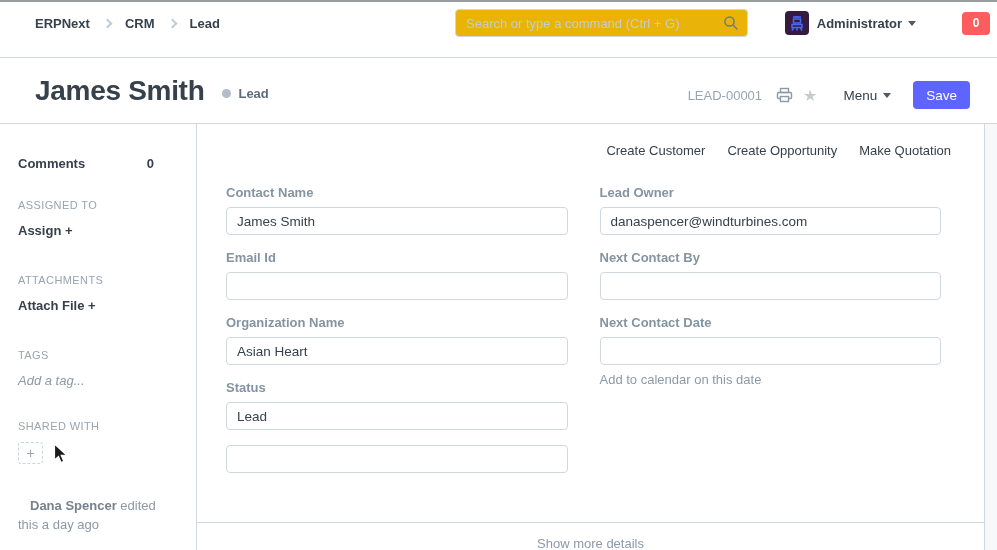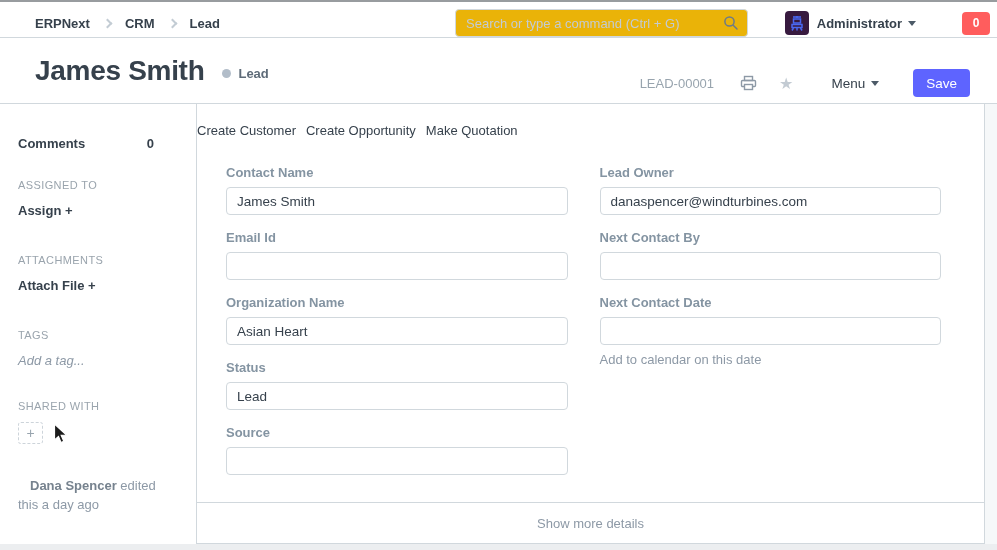--- a/index.html
+++ b/index.html
@@ -7,21 +7,21 @@
   body {
     font-family:"Liberation Sans", sans-serif;
     background:#eceef0;
     color:#36414c;
     font-size:13px;
   }
   .window-edge { height:2px; background:#989c9f; }
 
   
   .navbar {
-    position:relative; height:36px; background:#fff;
+    position:relative; height:56px; background:#fff;
     border-bottom:1px solid #d1d8dd;
   }
   .breadcrumb {
     position:absolute; left:35px; top:0; height:42px;
     display:flex; align-items:center; gap:14px;
   }
   .crumb { font-weight:bold; color:#36414c; cursor:pointer; }
   .chev {
     width:7px; height:7px; display:inline-block;
     border-top:2px solid #c3ccd4; border-right:2px solid #c3ccd4;
@@ -66,22 +66,22 @@
   .page-title {
     margin-left:35px; font-size:28px; font-weight:bold; color:#36414c;
     letter-spacing:-0.3px;
   }
   .indicator { display:flex; align-items:center; margin-left:18px; margin-top:6px; }
   .indicator-dot {
     width:9px; height:9px; border-radius:50%; background:#b2bdc9; margin-right:7px;
   }
   .indicator-label { font-weight:bold; color:#5e6b78; font-size:13px; }
   .head-right {
-    position:absolute; right:27px; top:12px; height:66px;
-    display:flex; align-items:center;gap:12px;
+    position:absolute; right:27px; top:4px; height:66px;
+    display:flex; align-items:center;
   }
   .doc-id { color:#98a4ae; margin-right:14px; }
   .icon-btn { display:flex; align-items:center; cursor:pointer; margin-right:10px; }
   .star-icon { color:#c3cbd3; font-size:16px; cursor:pointer; margin-right:26px; }
   .menu-btn { display:flex; align-items:center; cursor:pointer; margin-right:22px; font-size:13.5px; }
   .save-btn {
     background:#5e64ff; color:#fff; border:none; border-radius:4px;
     height:28px; padding:0 13px; font-size:13.5px;
     font-family:"Liberation Sans", sans-serif; cursor:pointer;text-align:center;
   }
@@ -106,21 +106,21 @@
     width:25px; height:22px; border:1px dashed #cdd4da; border-radius:3px;
     color:#98a4ae; display:flex; align-items:center; justify-content:center;
     font-size:14px; cursor:pointer; margin-top:-2px;
   }
   .modified-note { margin-top:33px; color:#8d99a6; line-height:1.45; width:150px; }
   .modified-note b { color:#76828e;margin-left:12px; }
   .cursor-icon { position:absolute; left:53px; top:319px; pointer-events:none; }
 
   .main { width:788px; border-right:1px solid #d1d8dd; display:flex; flex-direction:column; background:#fff; }
   .toolbar {
-    display:flex; justify-content:flex-start; gap:10px;
+    display:flex; justify-content:flex-end; gap:22px;
     padding:19px 33px 0 0;
   }
   .toolbar-btn { color:#36414c; cursor:pointer; }
   .form-grid {
     display:grid; grid-template-columns:1fr 1fr; column-gap:32px;
     padding:27px 43px 0 29px; flex:1;
   }
   .field { margin-bottom:15px; }
   .field-label { font-weight:bold; color:#8494a2; margin-bottom:7px; font-size:13px; }
   .field-input {
@@ -248,21 +248,20 @@
         </div>
         <div class="field">
           <div class="field-label">Organization Name</div>
           <input class="field-input" type="text" value="Asian Heart" style="">
         </div>
         <div class="field">
           <div class="field-label">Status</div>
           <input class="field-input" type="text" value="Lead" style="">
         </div>
         <div class="field">
-          <div class="field-label">Source</div>
           <input class="field-input" type="text" value="" style="">
         </div>
       </div>
 
       <div class="form-col">
         <div class="field">
           <div class="field-label">Lead Owner</div>
           <input class="field-input" type="text" value="danaspencer@windturbines.com" style="">
         </div>
         <div class="field">

